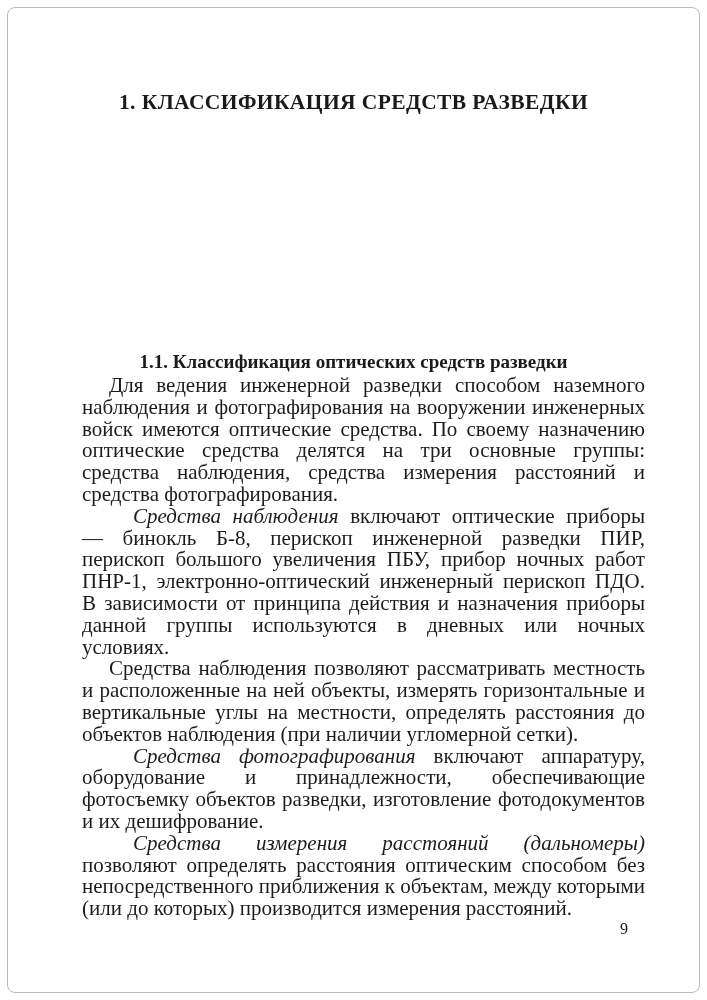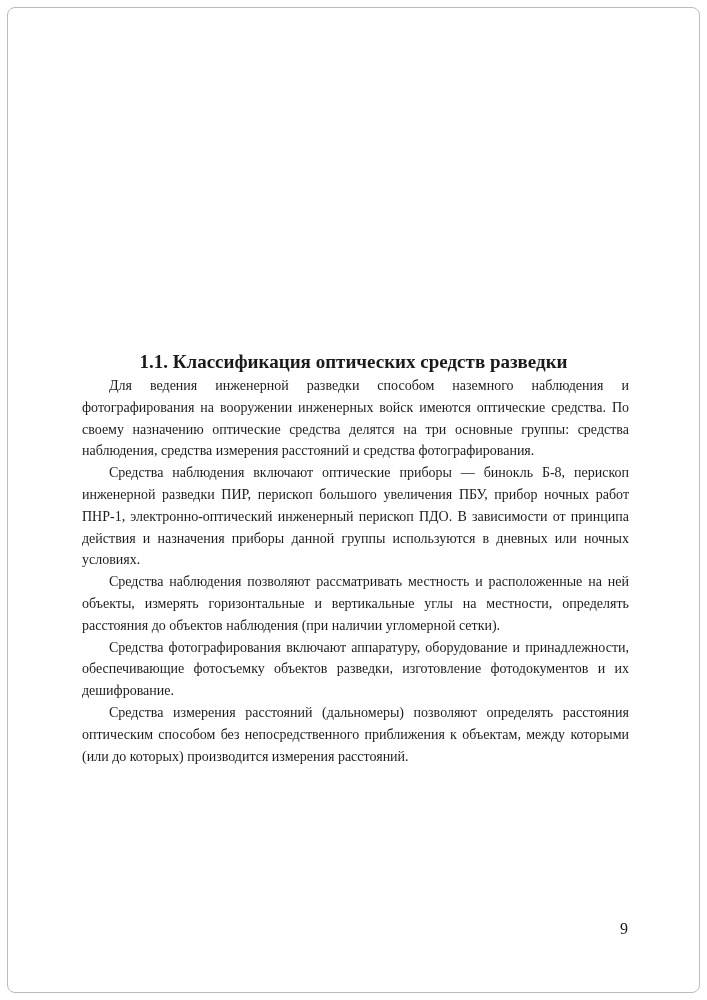--- a/index.html
+++ b/index.html
@@ -41,45 +41,48 @@
     right: 60px;
     text-align: center;
     font-weight: bold;
     font-size: 19px;
     color: #1a1a1a;
   }
   .body-text {
     position: absolute;
     top: 375px;
     left: 82px;
-    right: 78px;
-    font-size: 14px;
+    right: 62px;
+    font-size: 21px;
     line-height: 21.8px;
     text-align: justify;
   }
   .body-text p.para {
     margin: 0;
     text-indent: 27px;
   }
   .body-text .em {
+    font-style: italic;
+    margin-left: 24px;
   }
   .page-number {
     position: absolute;
     top: 920px;
     right: 79px;
     font-size: 16px;
     color: #1c1c1c;
   }
 </style>
 </head>
 <body>
 
 <div class="page">
   <div class="frame"></div>
 
+  <h1 class="chapter-title">1. КЛАССИФИКАЦИЯ СРЕДСТВ РАЗВЕДКИ</h1>
 
   <h2 class="section-title">1.1. Классификация оптических средств разведки</h2>
 
   <div class="body-text">
       <p class="para"><span>Для ведения инженерной разведки способом наземного наблюдения и фотографирования на вооружении инженерных войск имеются оптические средства. По своему назначению оптические средства делятся на три основные группы: средства наблюдения, средства измерения расстояний и средства фотографирования.</span></p>
       <p class="para"><span class="em">Средства наблюдения</span><span> включают оптические приборы — бинокль Б-8, перископ инженерной разведки ПИР, перископ большого увеличения ПБУ, прибор ночных работ ПНР-1, электронно-оптический инженерный перископ ПДО. В зависимости от принципа действия и назначения приборы данной группы используются в дневных или ночных условиях.</span></p>
       <p class="para"><span>Средства наблюдения позволяют рассматривать местность и расположенные на ней объекты, измерять горизонтальные и вертикальные углы на местности, определять расстояния до объектов наблюдения (при наличии угломерной сетки).</span></p>
       <p class="para"><span class="em">Средства фотографирования</span><span> включают аппаратуру, оборудование и принадлежности, обеспечивающие фотосъемку объектов разведки, изготовление фотодокументов и их дешифрование.</span></p>
       <p class="para"><span class="em">Средства измерения расстояний (дальномеры)</span><span> позволяют определять расстояния оптическим способом без непосредственного приближения к объектам, между которыми (или до которых) производится измерения расстояний.</span></p>
     </div>

